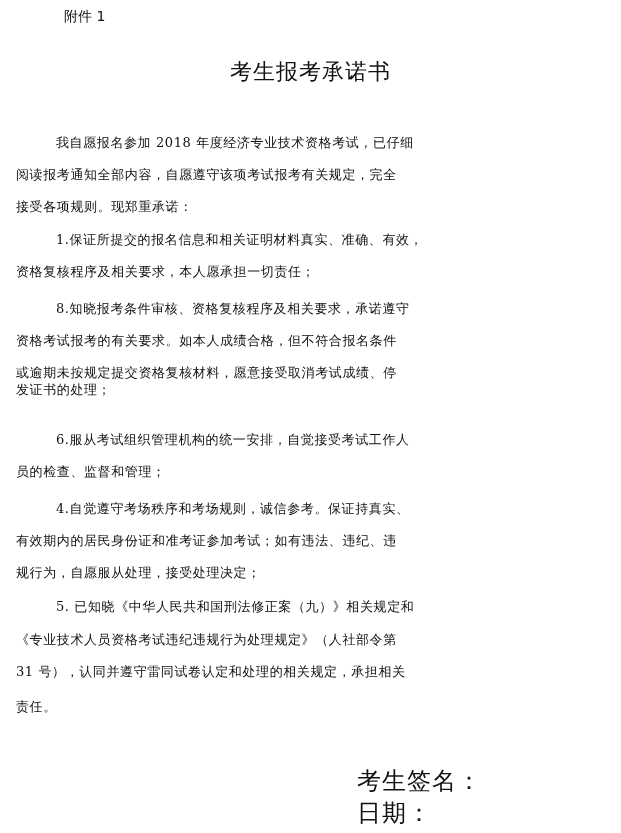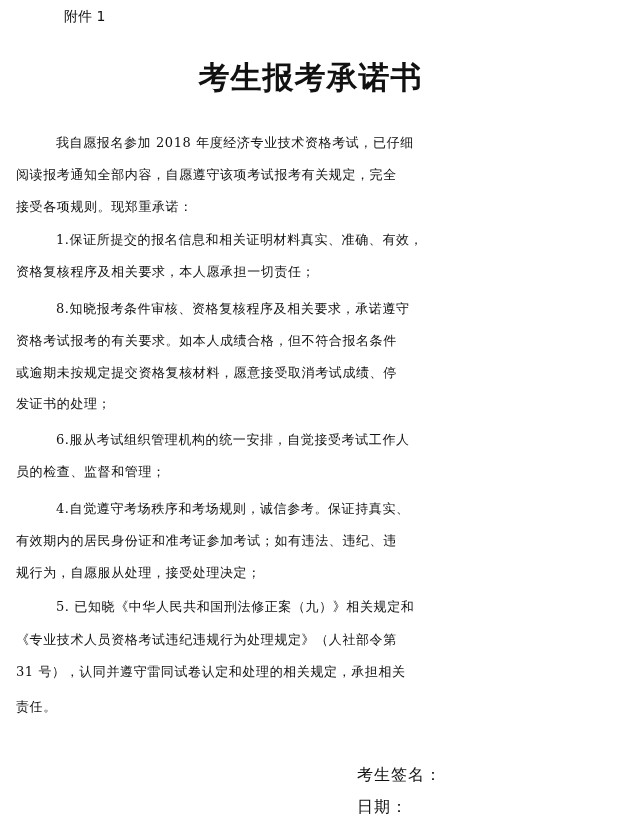--- a/index.html
+++ b/index.html
@@ -1,25 +1,25 @@
 <!DOCTYPE html>
 <html><head>
 <meta charset="utf-8">
 <style>
   html, body { margin: 0; padding: 0; background: #ffffff; }
   body { width: 621px; height: 833px; position: relative; overflow: hidden;
          font-family: "DejaVu Serif", "Liberation Serif", serif; color: #111; }
   .attach { position: absolute; left: 16px; top: 8px; font-size: 14px;
             font-family: "DejaVu Sans", "Liberation Sans", sans-serif; margin-left: 48px; }
   .title { position: absolute; left: 0; width: 621px; top: 57px; text-align: center;
-           font-size: 31px; font-weight: bold; letter-spacing: 1px; }
+           font-size: 22px; font-weight: normal; letter-spacing: 1px; }
   .line { position: absolute; left: 16px; width: 590px; font-size: 13px;
           white-space: nowrap; letter-spacing: 0.6px; }
   .line.indent { left: 56px; width: 550px; }
-  .sig { position: absolute; left: 357px; font-size: 16px; letter-spacing: 1px; }
+  .sig { position: absolute; left: 357px; font-size: 24px; letter-spacing: 1px; }
 </style>
 </head>
 <body>
 
 <div>
   <div class="attach">附件 1</div>
   <div class="title">考生报考承诺书</div>
 
   <div>
     <div class="line indent" style="top:134px">我自愿报名参加 2018 年度经济专业技术资格考试，已仔细</div>
@@ -29,21 +29,21 @@
 
   <div>
     <div class="line indent" style="top:231px">1.保证所提交的报名信息和相关证明材料真实、准确、有效，</div>
     <div class="line" style="top:263px">资格复核程序及相关要求，本人愿承担一切责任；</div>
   </div>
 
   <div>
     <div class="line indent" style="top:300px">8.知晓报考条件审核、资格复核程序及相关要求，承诺遵守</div>
     <div class="line" style="top:332px">资格考试报考的有关要求。如本人成绩合格，但不符合报名条件</div>
     <div class="line" style="top:364px">或逾期未按规定提交资格复核材料，愿意接受取消考试成绩、停</div>
-    <div class="line" style="top:395px">发证书的处理；</div>
+    <div class="line" style="top:381px">发证书的处理；</div>
   </div>
 
   <div>
     <div class="line indent" style="top:431px">6.服从考试组织管理机构的统一安排，自觉接受考试工作人</div>
     <div class="line" style="top:463px">员的检查、监督和管理；</div>
   </div>
 
   <div>
     <div class="line indent" style="top:500px">4.自觉遵守考场秩序和考场规则，诚信参考。保证持真实、</div>
     <div class="line" style="top:532px">有效期内的居民身份证和准考证参加考试；如有违法、违纪、违</div>

